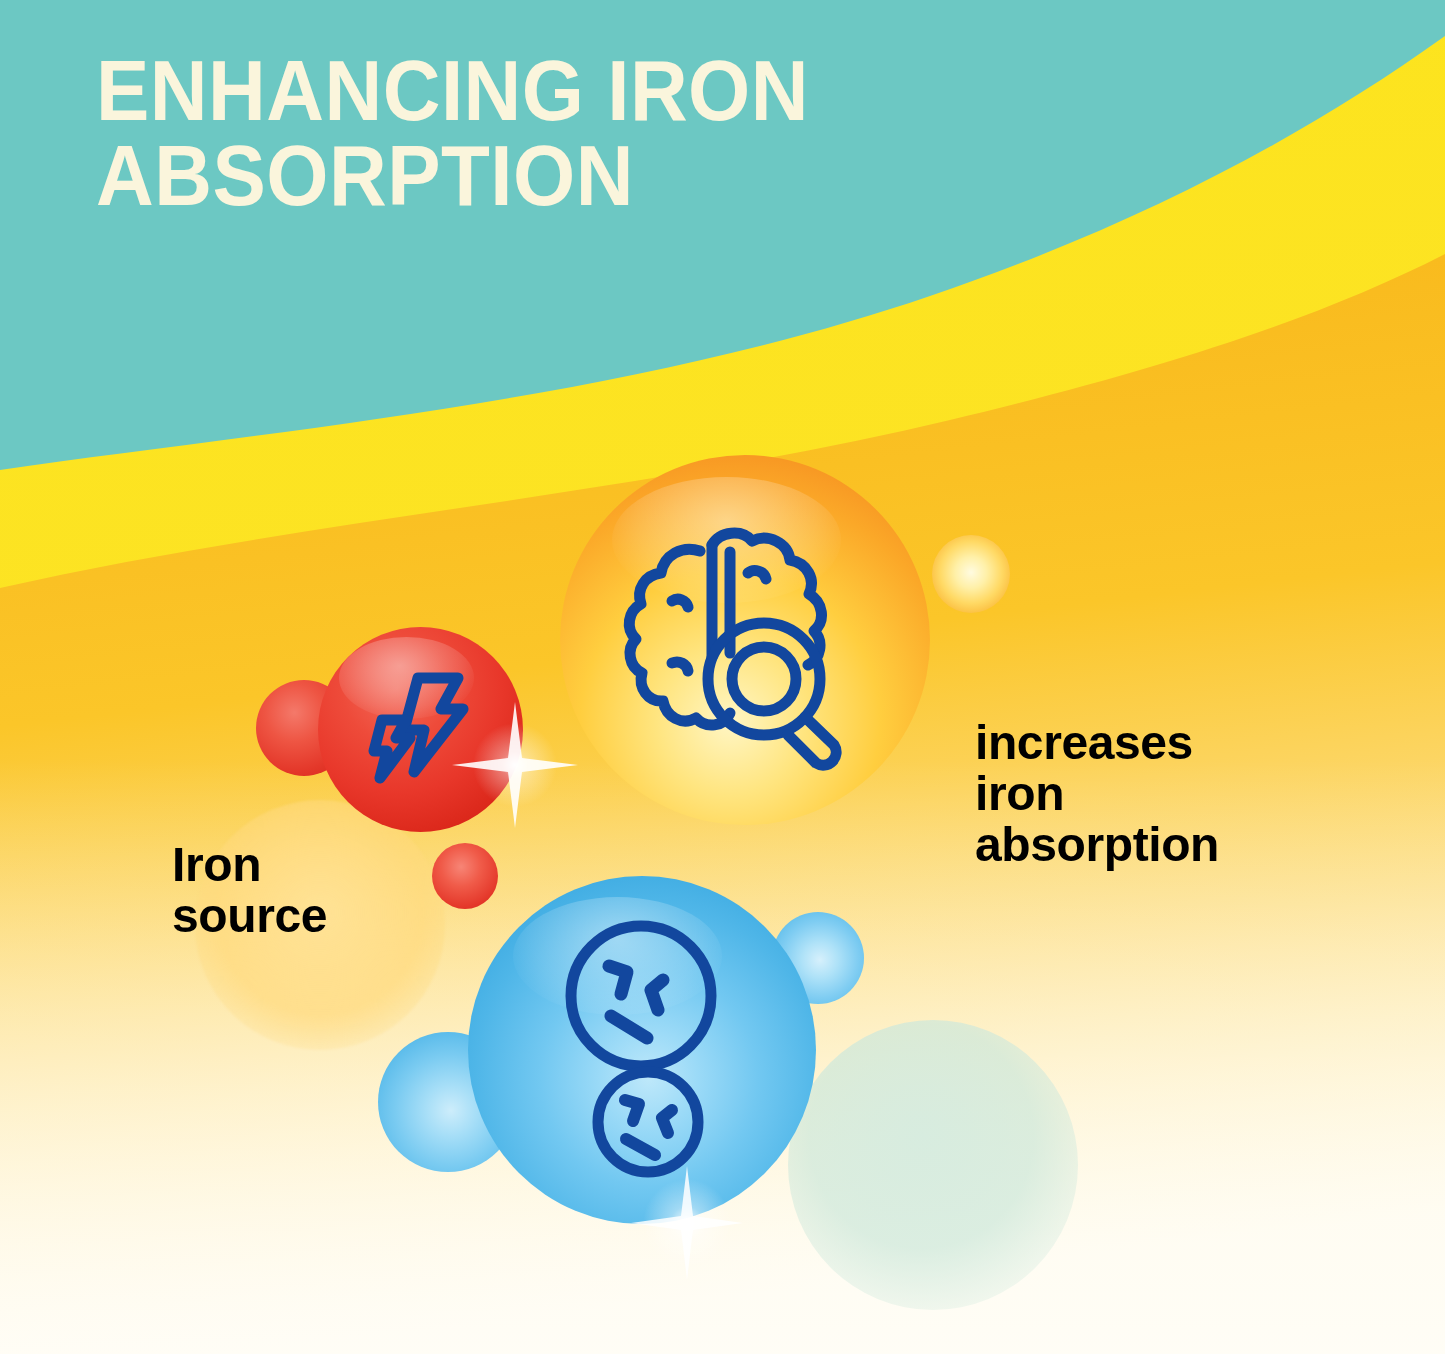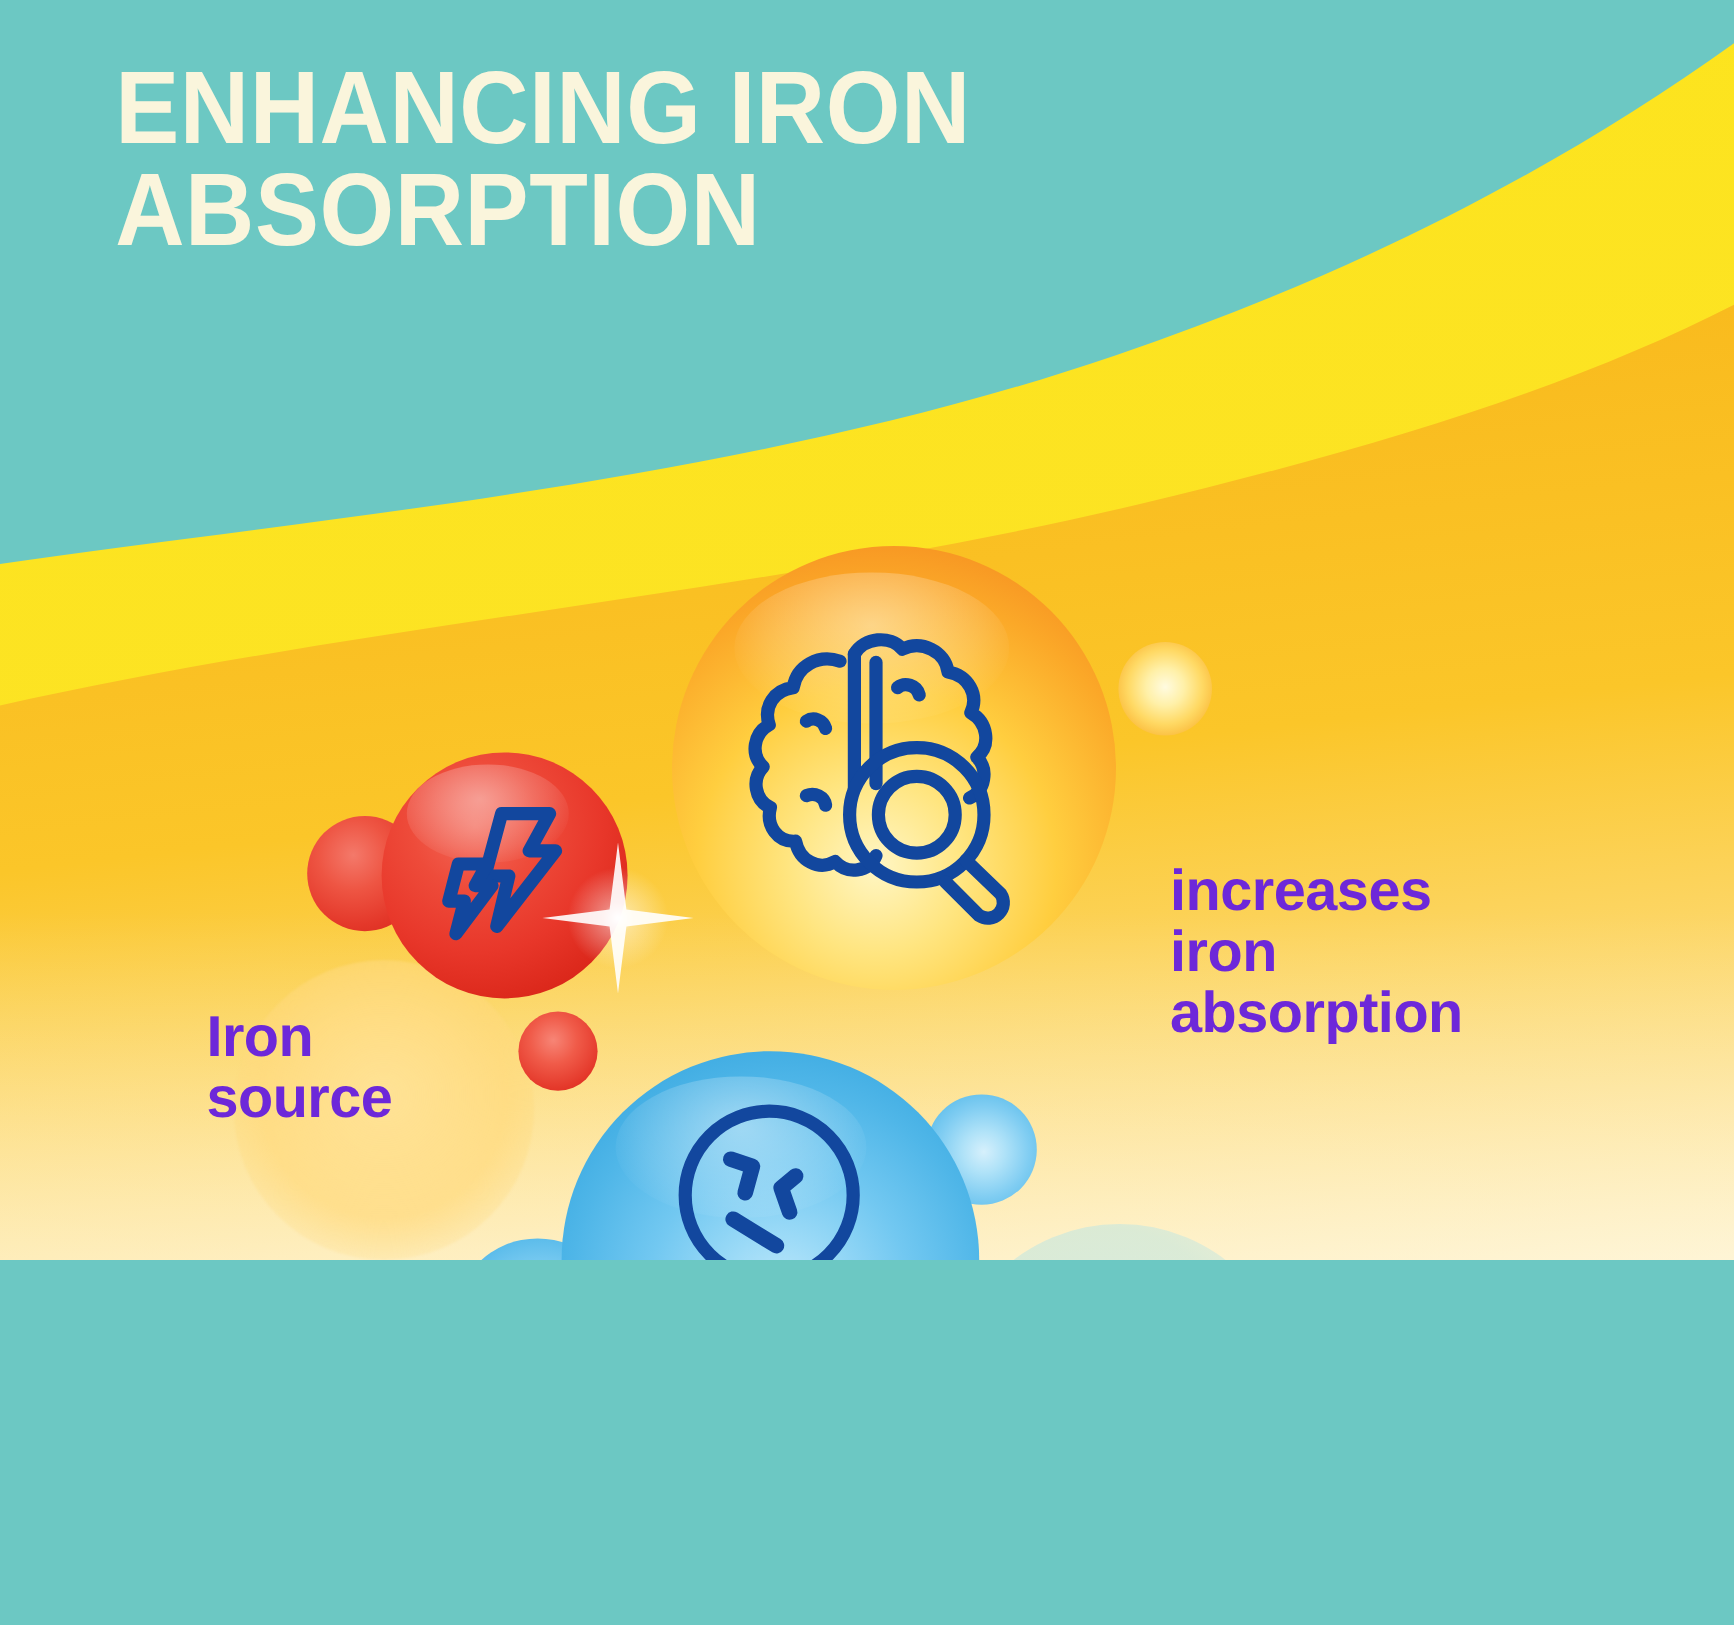--- a/index.html
+++ b/index.html
@@ -5,21 +5,21 @@
   * { margin:0; padding:0; box-sizing:border-box; }
   html,body { width:1445px; height:1354px; overflow:hidden; }
   body {
     font-family:"Liberation Sans", sans-serif;
     background:#6CC8C3;
     position:relative;
   }
 
   #poster {
     position:absolute; left:0; top:0;
-    width:1445px; height:1050px;
+    width:1445px; height:1354px;
     overflow:hidden;
     background:#6CC8C3;
   }
 
   
   .bg-svg { position:absolute; left:0; top:0; width:1445px; height:1354px; }
 
   
   #title {
     position:absolute;
@@ -116,21 +116,21 @@
 
   
   .icon-wrap { position:absolute; }
   #brain-icon-wrap  { left:612px; top:505px;  width:266px; height:266px; }
   #bolt-icon-wrap   { left:362px; top:672px;  width:118px; height:118px; }
   #gut-icon-wrap    { left:543px; top:918px;  width:200px; height:272px; }
 
   
   .callout {
     position:absolute;
-    color:#6d28d9;
+    color:#000000;
     font-weight:bold;
     line-height:1.06;
     white-space:pre-line;
     font-family:"Liberation Sans", sans-serif;
     letter-spacing:-0.4px;
   }
   #label-increases { left:975px; top:718px; font-size:48px; width:330px; }
   #label-iron      { left:172px; top:840px; font-size:48px; width:250px; }
   #label-gut       { left:838px; top:1085px; font-size:48px; width:330px; }
 </style>

